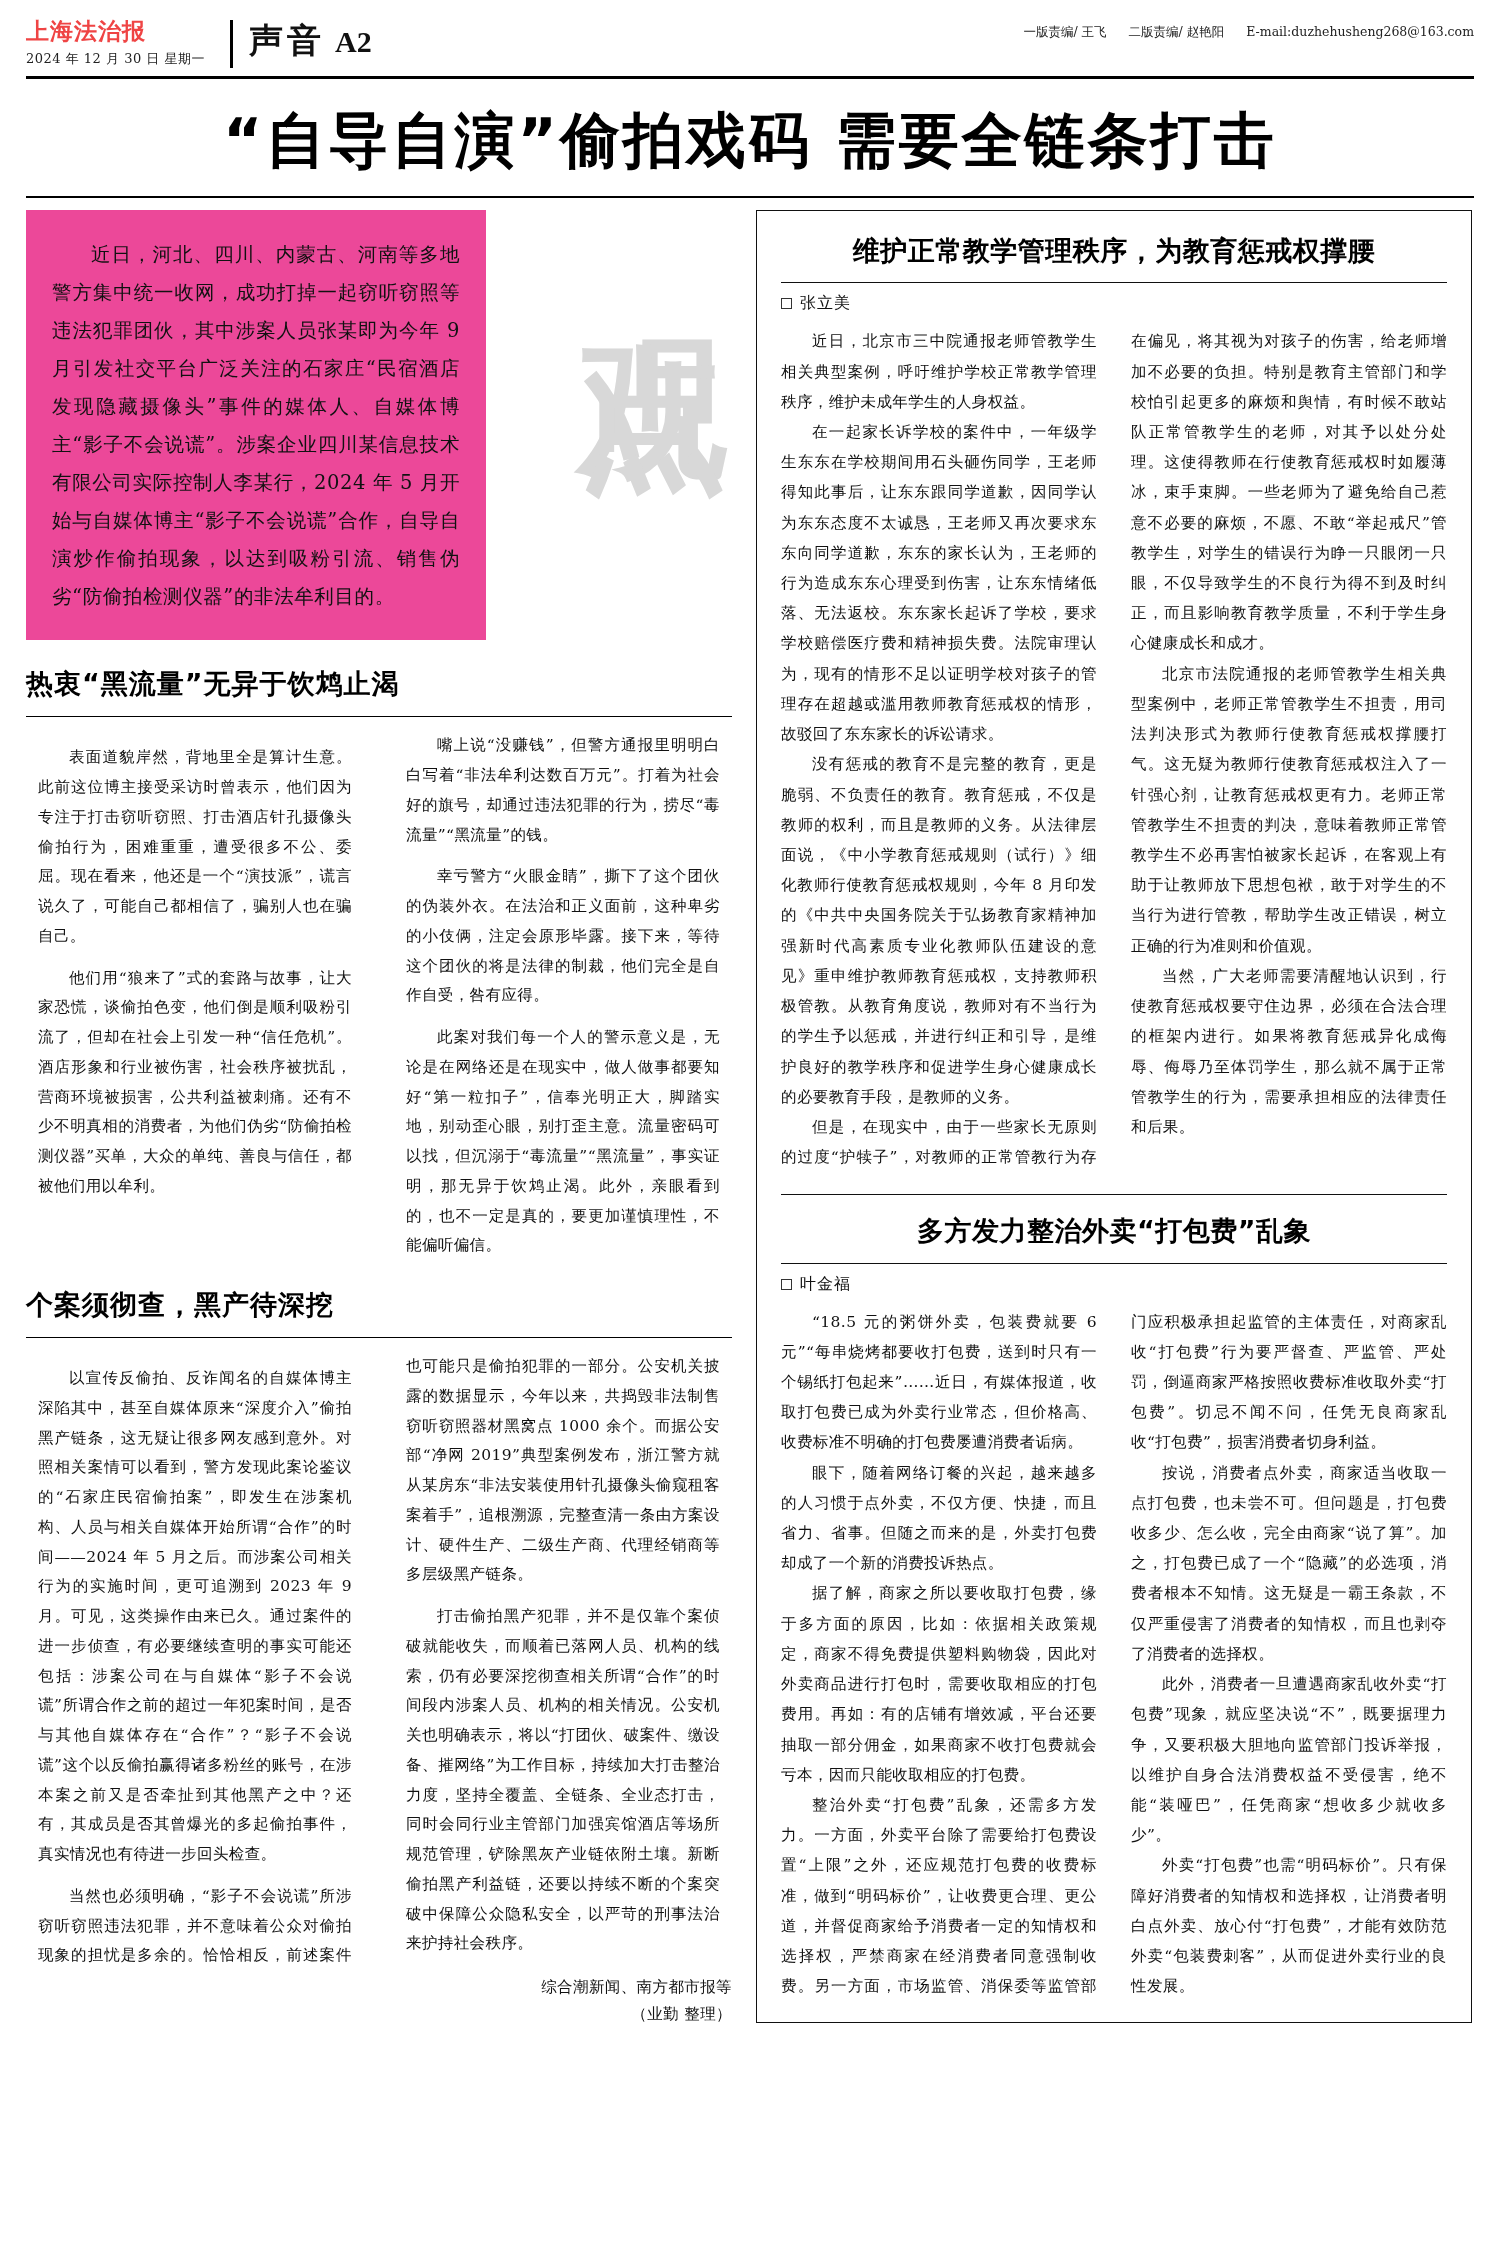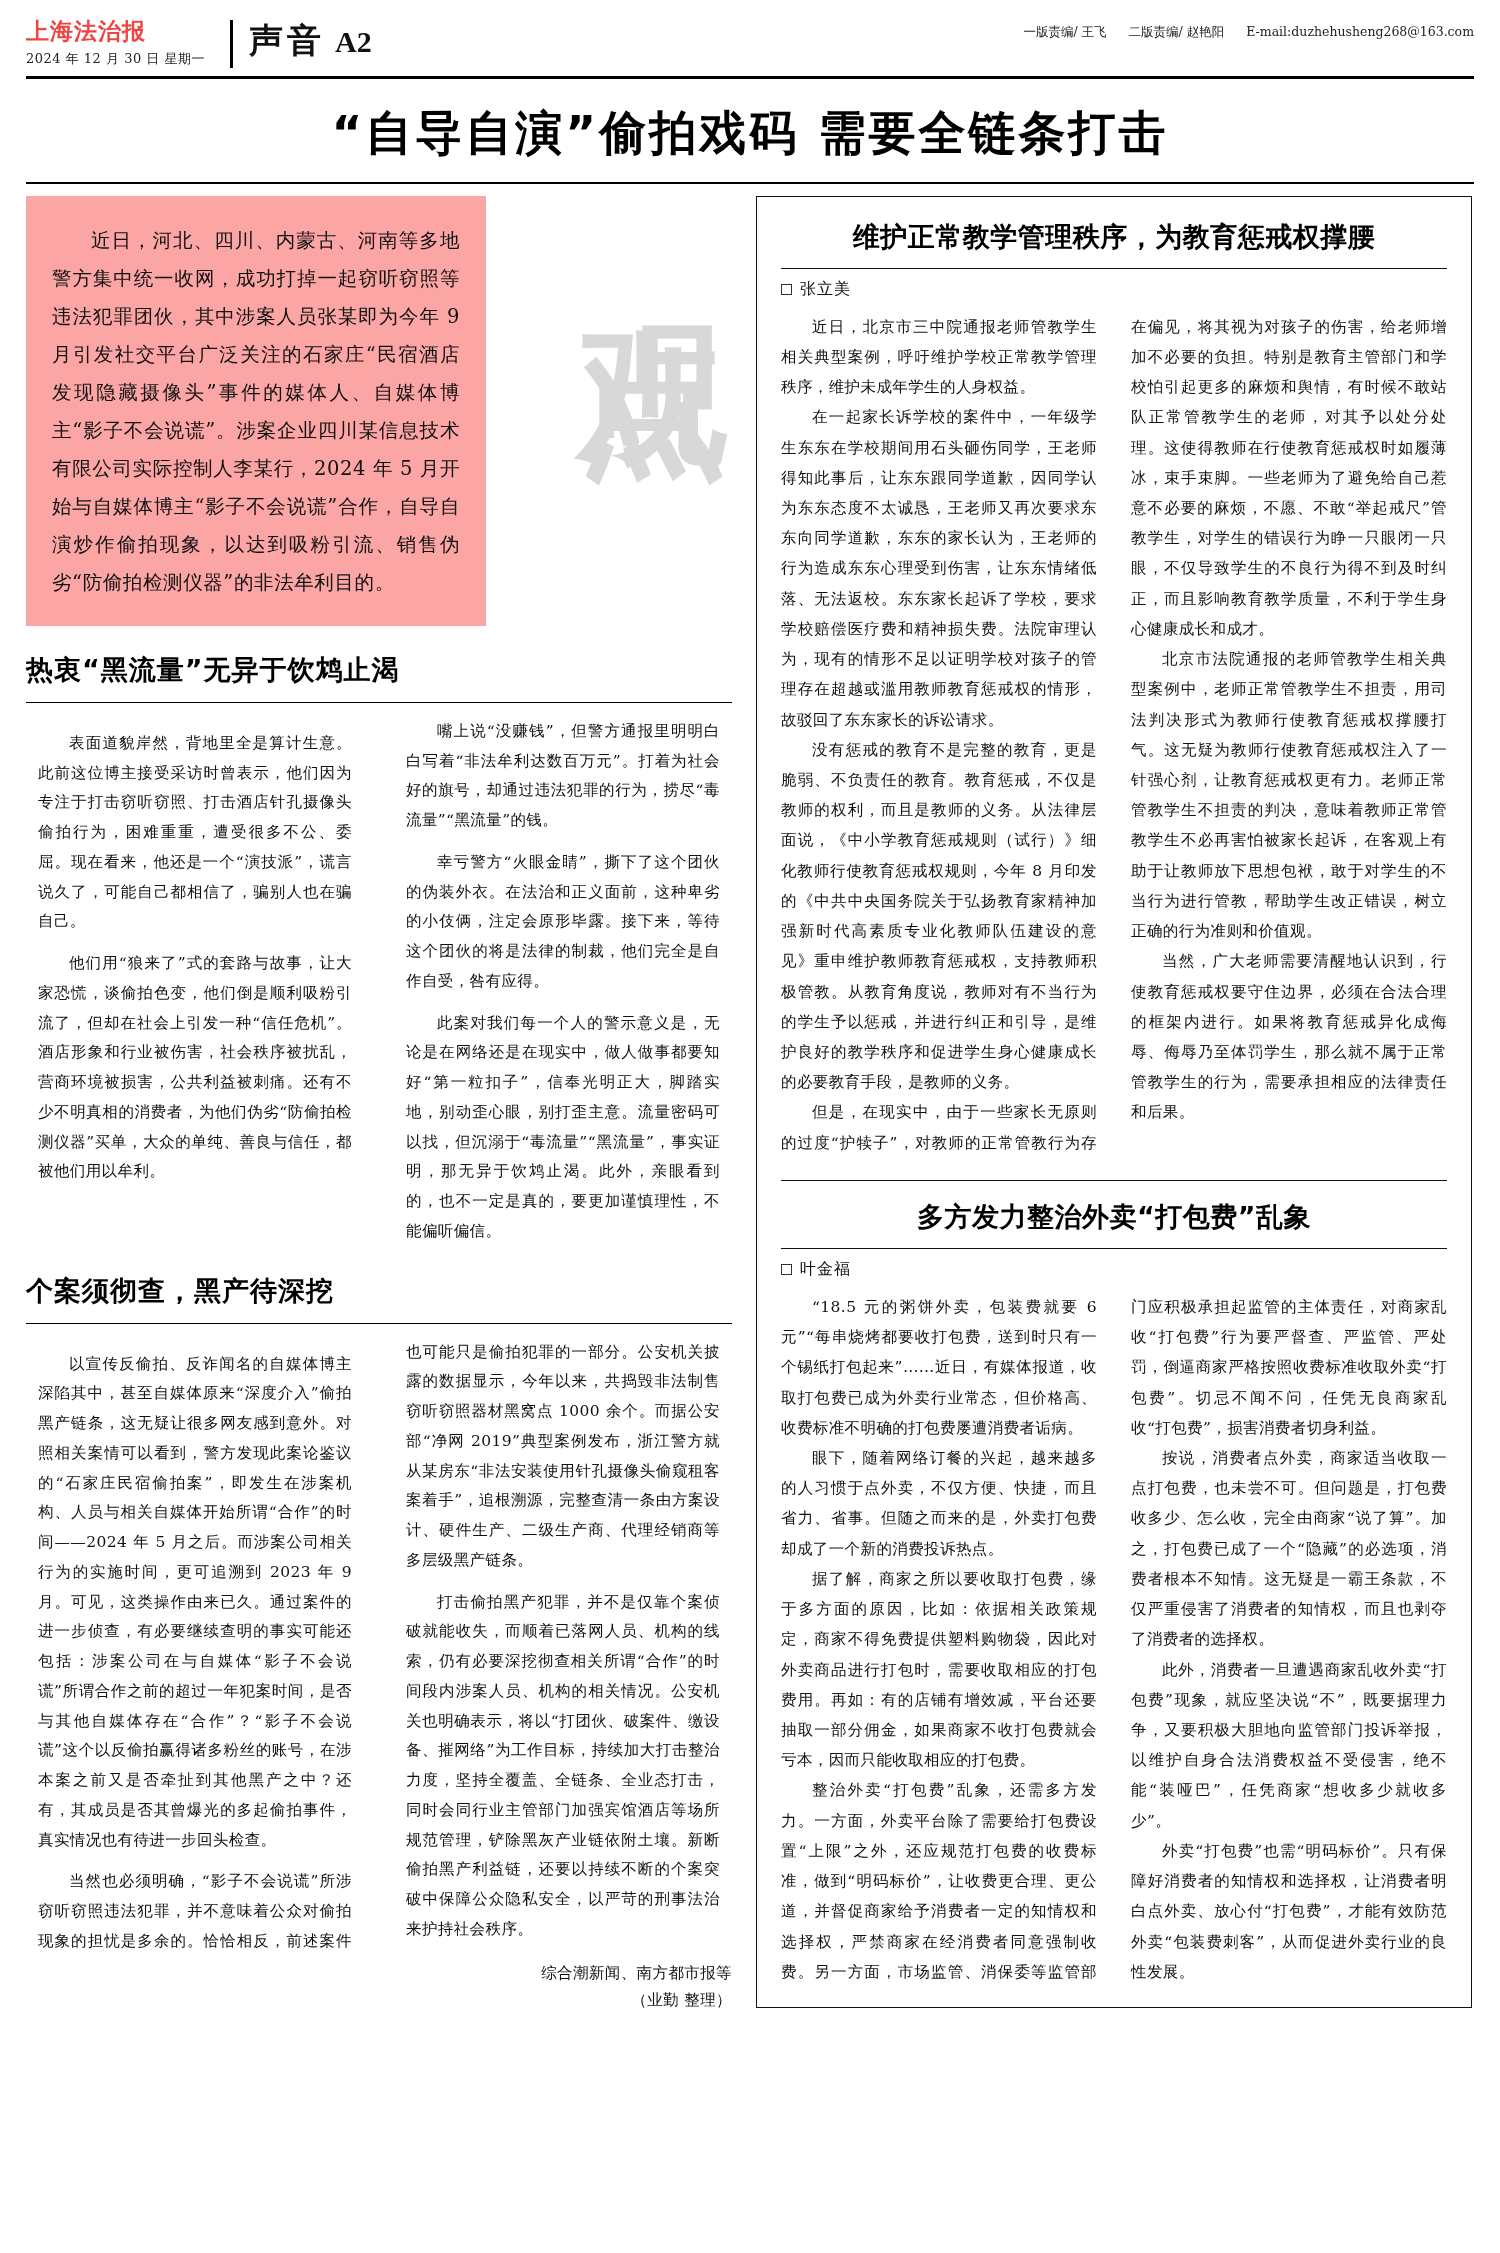--- a/index.html
+++ b/index.html
@@ -75,21 +75,21 @@
     text-align: right;
     white-space: nowrap;
   }
   .mast-right span { margin-left: 18px; }
 
   
   .headline {
     text-align: center;
     font-family: "DejaVu Sans", "Liberation Sans", sans-serif;
     font-weight: bold;
-    font-size: 47px;
+    font-size: 60px;
     letter-spacing: 3px;
     margin: 28px 0 22px 0;
     color: #000;
     line-height: 1.12;
   }
   .rule-heavy {
     border-top: 2px solid #000;
     margin-bottom: 12px;
   }
 
@@ -116,21 +116,21 @@
     font-weight: bold;
     z-index: 0;
     pointer-events: none;
     user-select: none;
   }
 
   
   .lead-box {
     position: relative;
     z-index: 1;
-    background: #fca5a5;
+    background: #ec4899;
     width: 460px;
     padding: 26px 26px 24px 26px;
     font-size: 19.5px;
     line-height: 1.95;
     text-align: justify;
     letter-spacing: 0.6px;
     color: #111;
   }
   .lead-box p { margin: 0; text-indent: 2em; }
 

